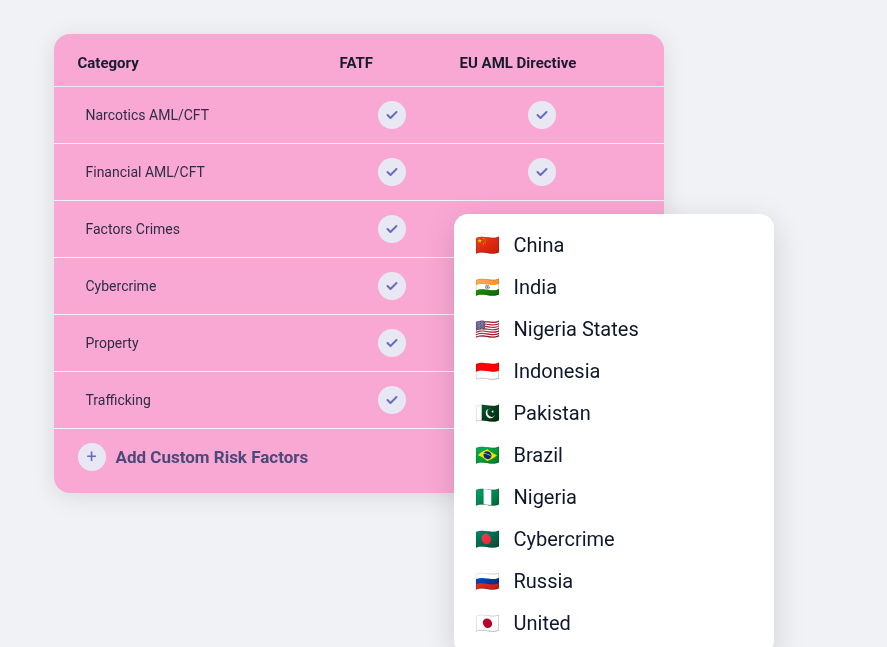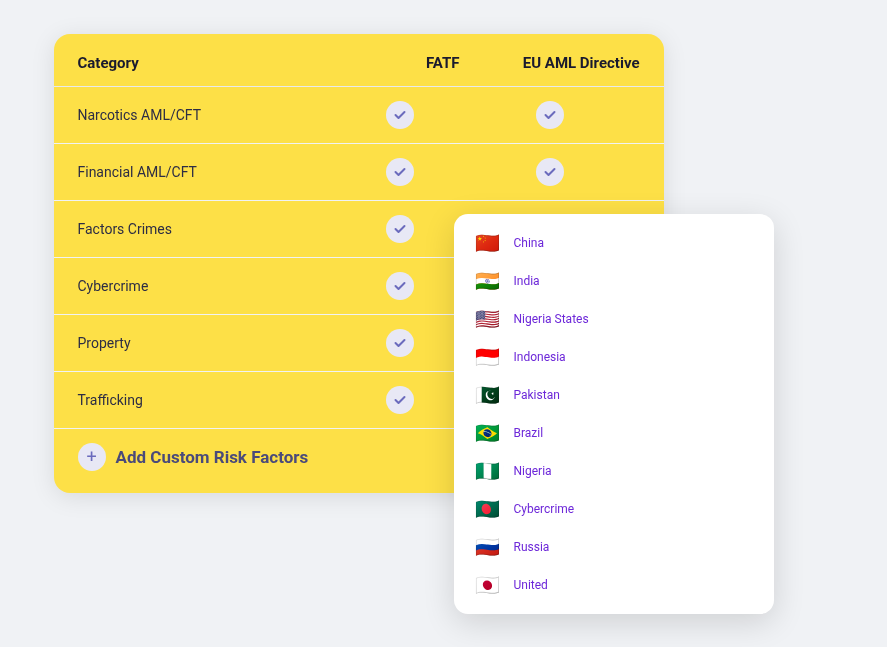--- a/index.html
+++ b/index.html
@@ -20,48 +20,48 @@
       width: 820px;
       height: 600px;
     }
 
     
     .main-card {
       position: absolute;
       top: 10px;
       left: 20px;
       width: 610px;
-      background: #fde047;
+      background: #f9a8d4;
       border-radius: 16px;
       box-shadow: 0 4px 24px rgba(0,0,0,0.10);
       overflow: hidden;
       padding: 0 0 8px 0;
     }
 
     .table-header {
       display: grid;
       grid-template-columns: 1fr 120px 180px;
       padding: 20px 24px 14px 24px;
       border-bottom: 1px solid #e8eaed;
     }
 
     .col-header {
       font-weight: 700;
       font-size: 15px;
       color: #1a1a2e;
     }
 
     .col-header.center {
-      text-align: right;
+      text-align: left;
     }
 
     .table-row {
       display: grid;
       grid-template-columns: 1fr 120px 180px;
-      padding: 14px 24px;
+      padding: 14px 32px;
       border-bottom: 1px solid #f0f2f5;
       align-items: center;
     }
 
     .table-row:last-of-type {
       border-bottom: none;
     }
 
     .row-label {
       font-size: 14px;
@@ -140,22 +140,22 @@
     }
 
     .flag {
       font-size: 20px;
       line-height: 1;
       width: 28px;
       text-align: center;
     }
 
     .country-name {
-      font-size: 12px;
-      color: #6d28d9;
+      font-size: 20px;
+      color: #0f172a;
     }
   </style>
 </head>
 <body>
 
 <div class="scene">
 
   <div class="main-card">
     <div class="table-header">
       <span class="col-header">Category</span>

